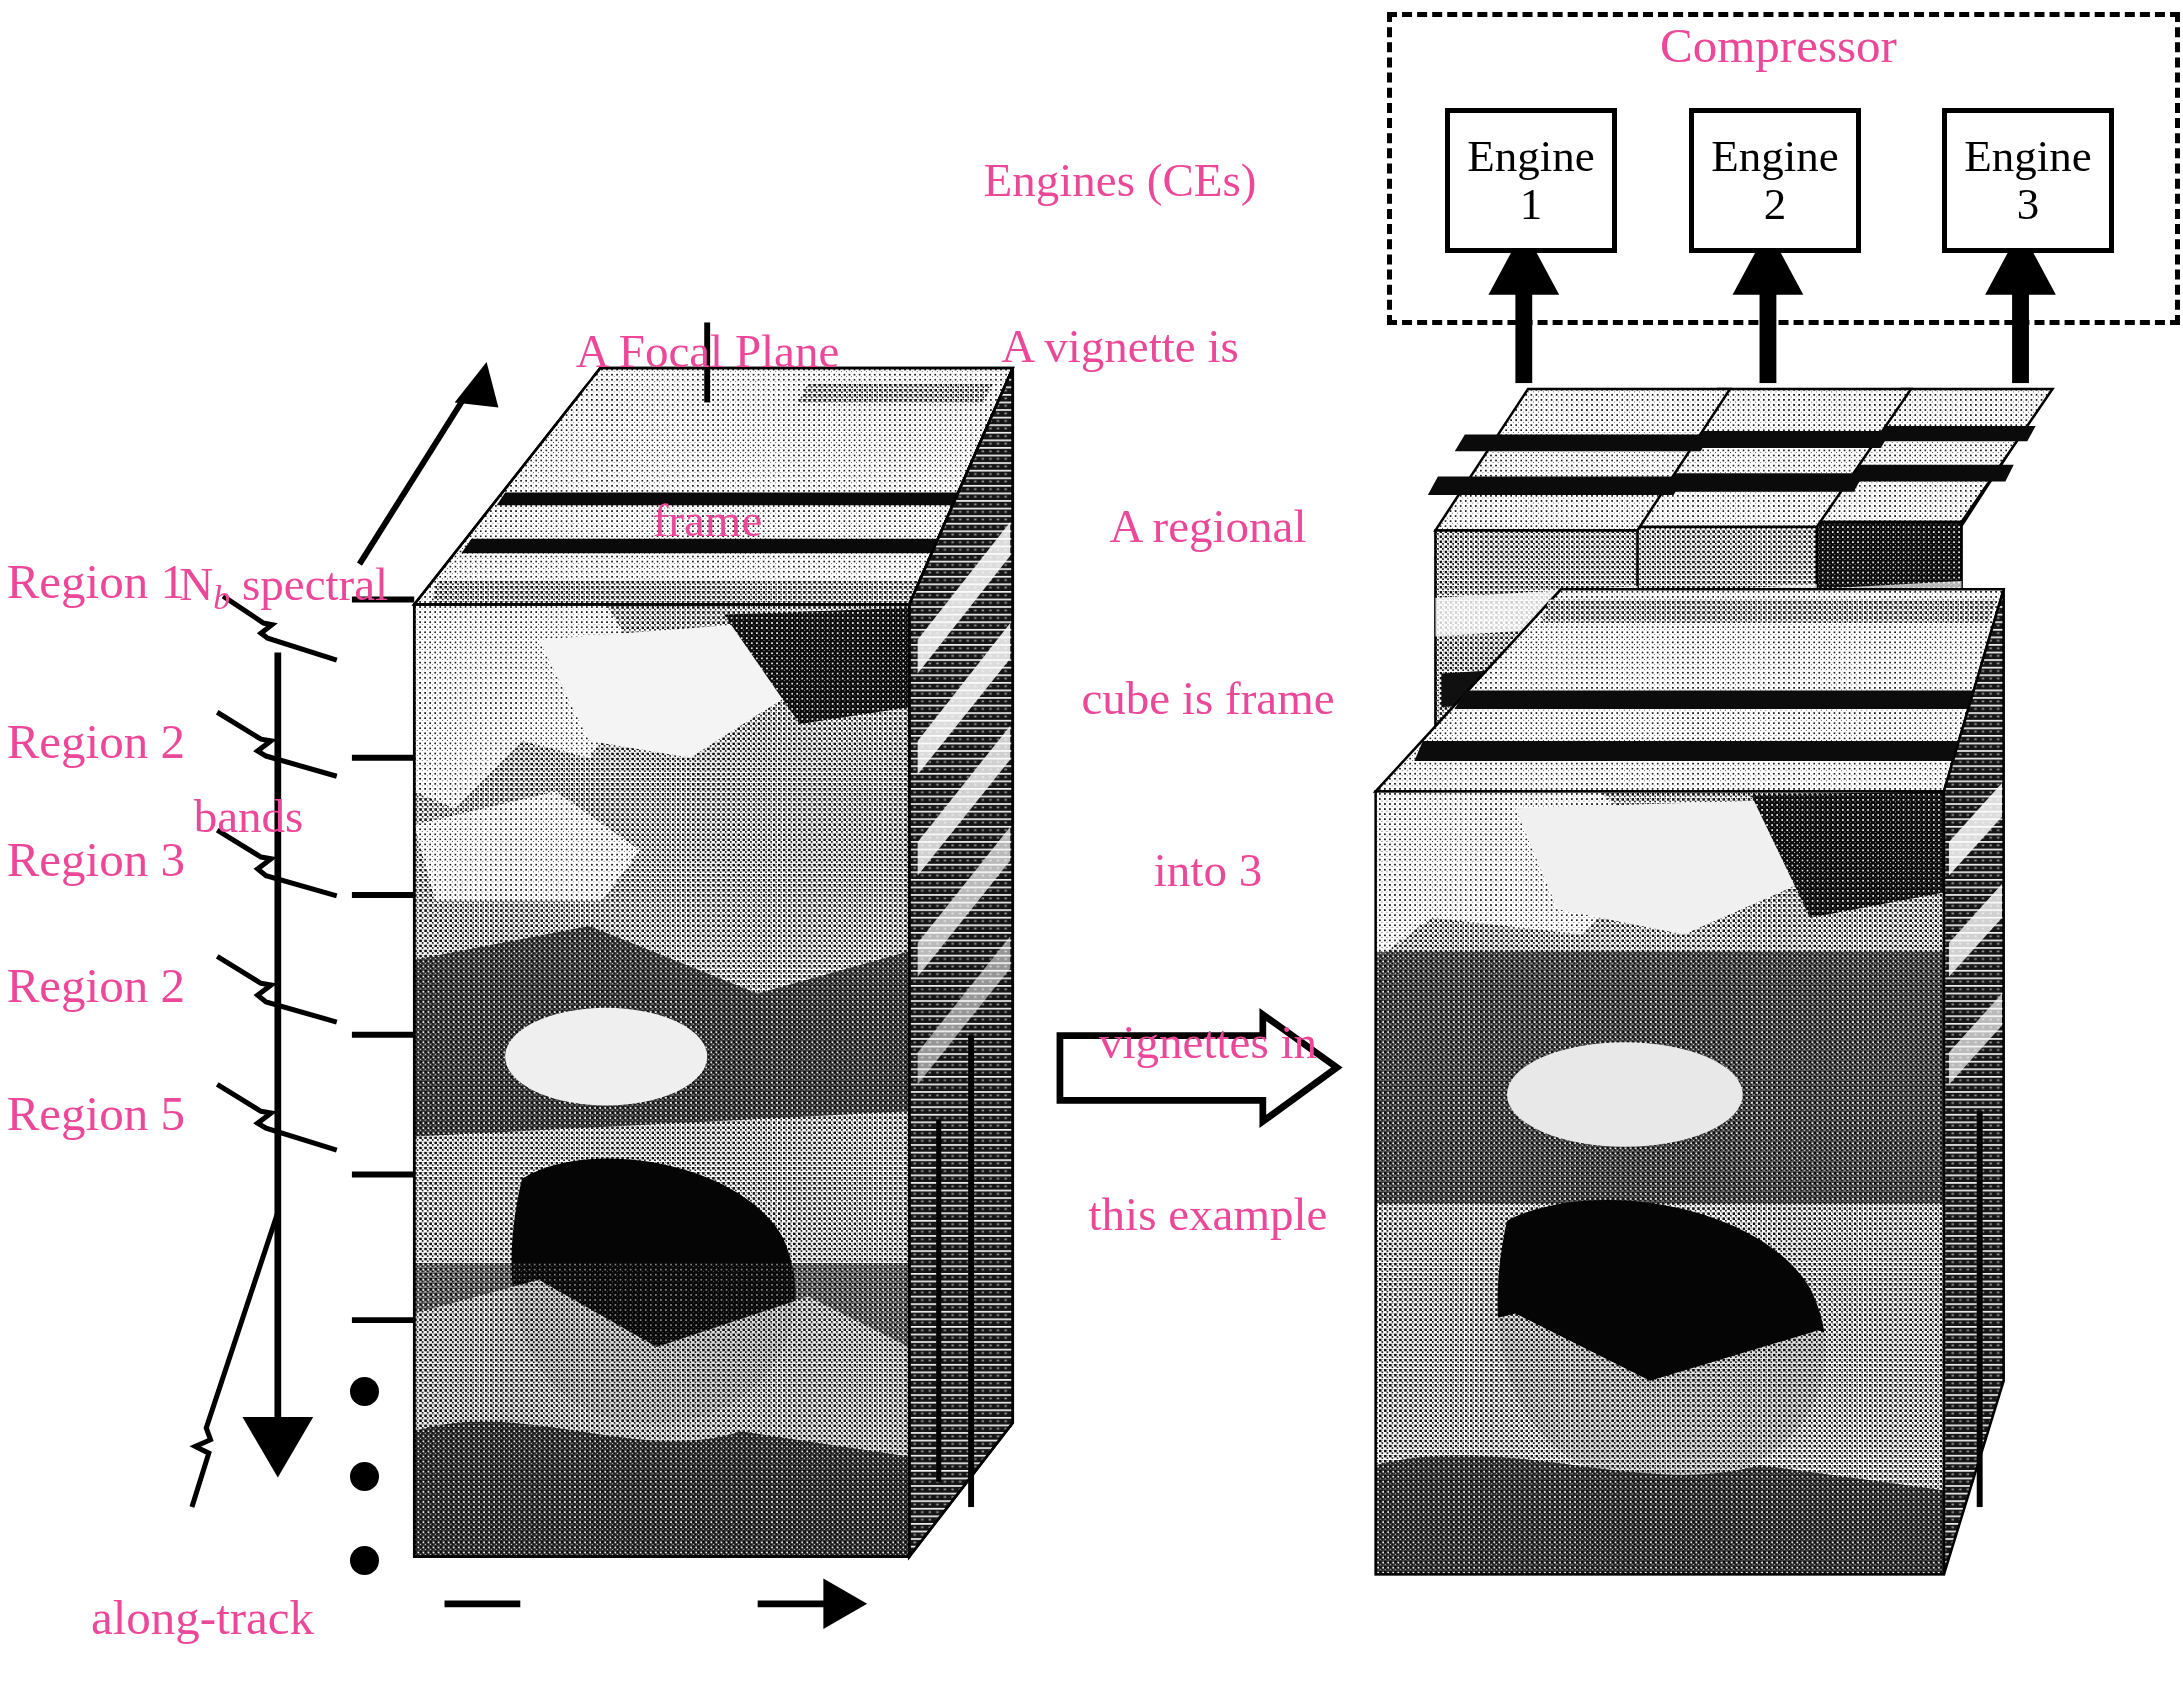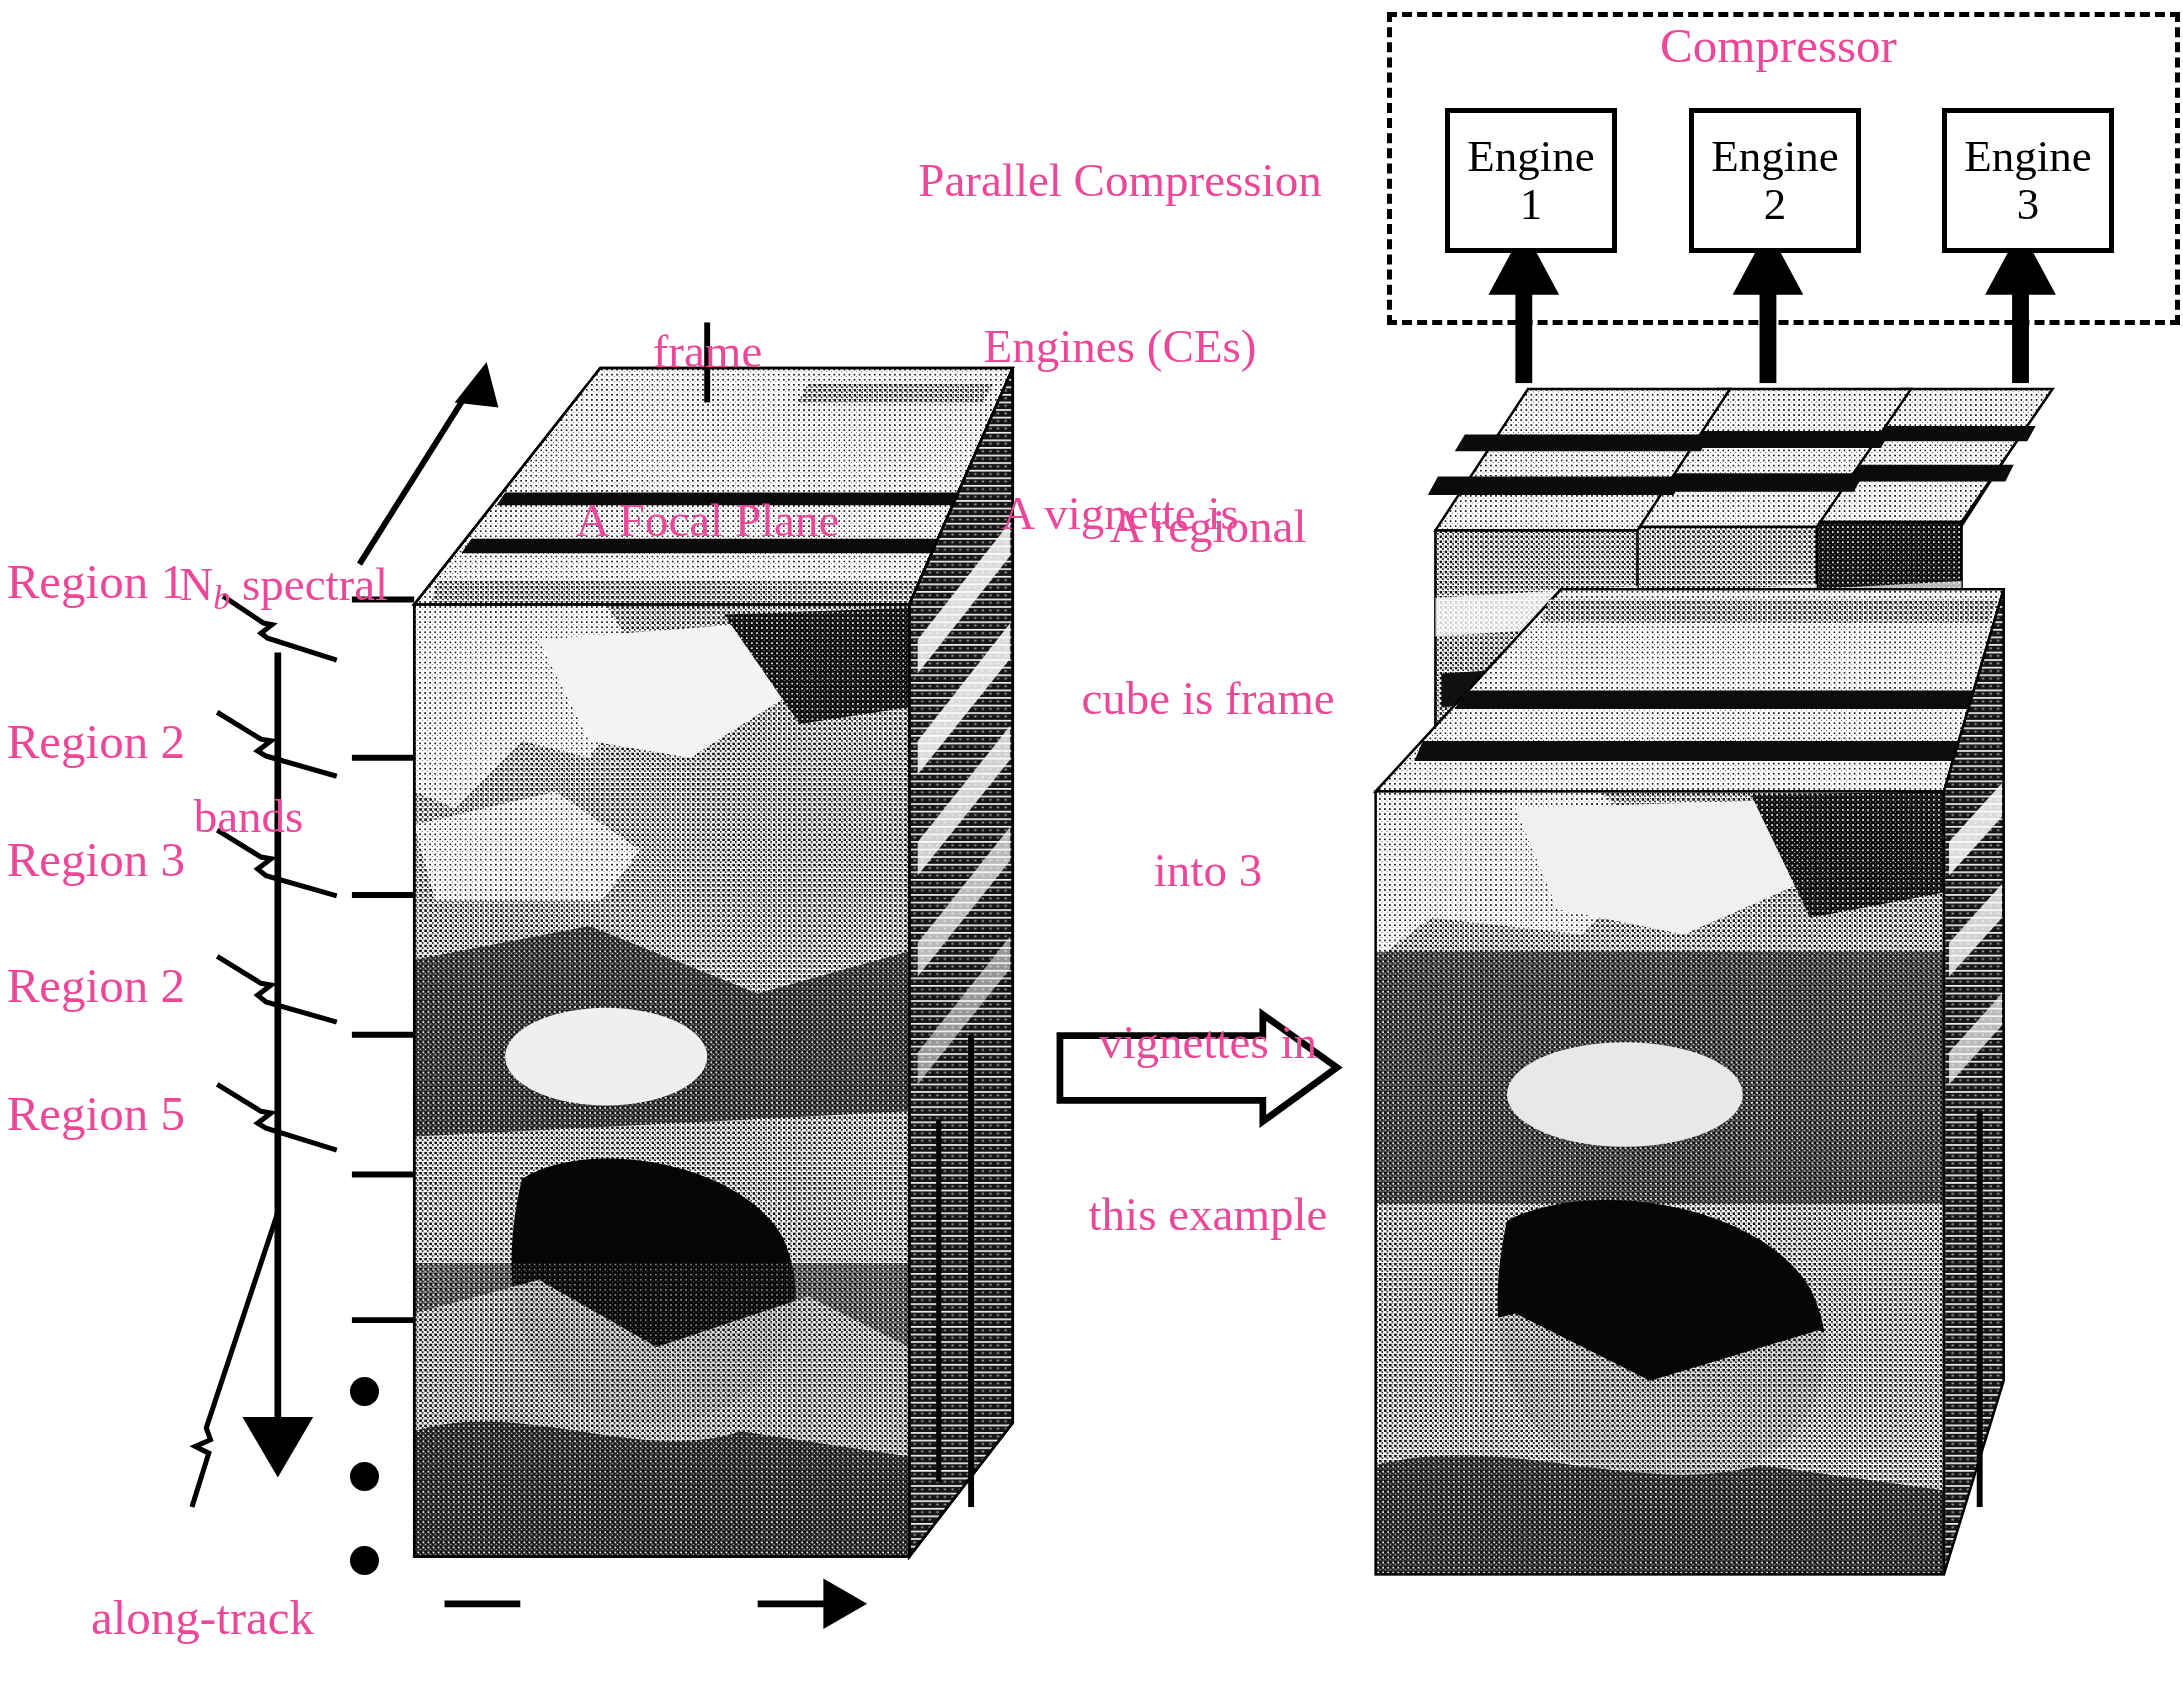--- a/index.html
+++ b/index.html
@@ -261,36 +261,35 @@
   <div class="enginebox" style="left:1689px;top:108px;width:162px;height:135px;font-size:45px;">
     <span>Engine</span>
     <span>2</span>
   </div>
   <div class="enginebox" style="left:1942px;top:108px;width:162px;height:135px;font-size:45px;">
     <span>Engine</span>
     <span>3</span>
   </div>
 
   <div class="txt ctr" style="left:859px;top:42px;width:522px;font-size:47px;line-height:1.18;">
-    <div>Parallel Compression</div>
     <div>Engines (CEs)</div>
     <div>A vignette is</div>
   </div>
 
   <div class="txt ctr" style="left:1044px;top:383px;width:328px;font-size:47px;line-height:1.22;">
     <div>A regional</div>
     <div>cube is frame</div>
     <div>into 3</div>
     <div>vignettes in</div>
     <div>this example</div>
   </div>
 
   <div class="txt ctr" style="left:497px;top:210px;width:421px;font-size:47px;line-height:1.2;">
+    <div>A Focal Plane</div>
     <div>frame</div>
-    <div>A Focal Plane</div>
   </div>
 
   <div class="txt ctr" style="left:101px;top:387px;width:295px;font-size:47px;line-height:1.2;">
     <div>
       <span>N</span><span class="sub">b</span><span> spectral</span>
     </div>
     <div>bands</div>
   </div>
 
   <div class="txt lft" style="left:6.7px;top:547px;width:236px;font-size:49px;">Region 1</div>

